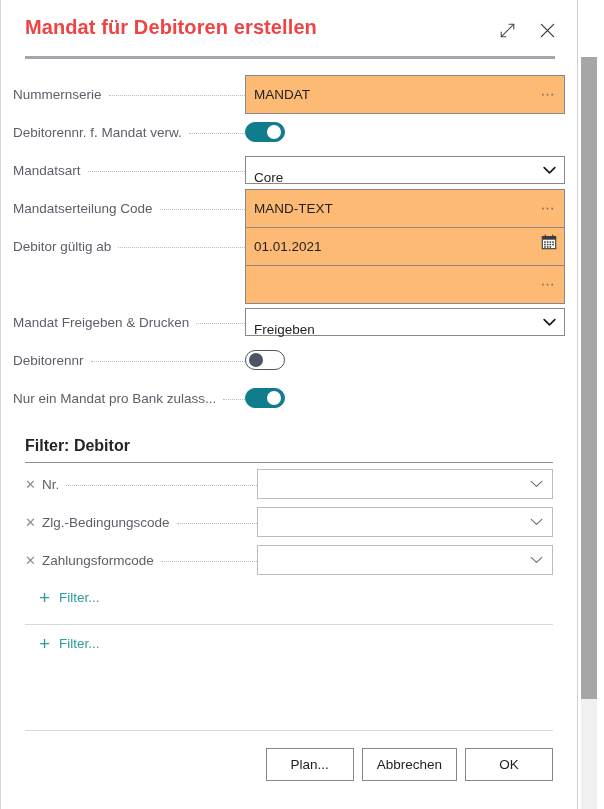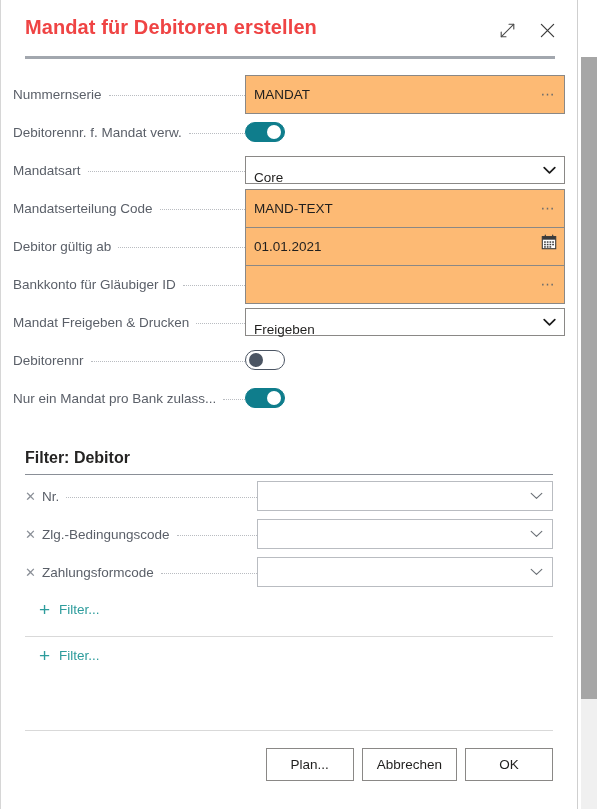--- a/index.html
+++ b/index.html
@@ -287,21 +287,21 @@
     right: 3px;
     background: #ffffff;
   }
   .toggle.off .knob {
     left: 3px;
     background: #4b5563;
   }
 
   
   .section {
-    margin-top: 32px;
+    margin-top: 20px;
     padding: 0 24px;
   }
   .section-title {
     font-size: 16px;
     font-weight: 600;
     color: #252423;
     padding-bottom: 7px;
   }
   .section-rule {
     height: 1px;
@@ -498,21 +498,20 @@
                   <rect x="8.5" y="12.2" width="1.7" height="1.5"></rect>
                 </g>
               </svg>
             </span>
           </div>
         </div>
       </div>
 
       <div class="row">
         <div class="row-label">
-          <span class="lbl-text">Bankkonto für Gläubiger ID</span>
           <span class="leader"></span>
         </div>
         <div class="control">
           <div class="tbox">
             <input type="text" value="" style="">
             <span class="ellipsis-btn">⋯</span>
           </div>
         </div>
       </div>
 

